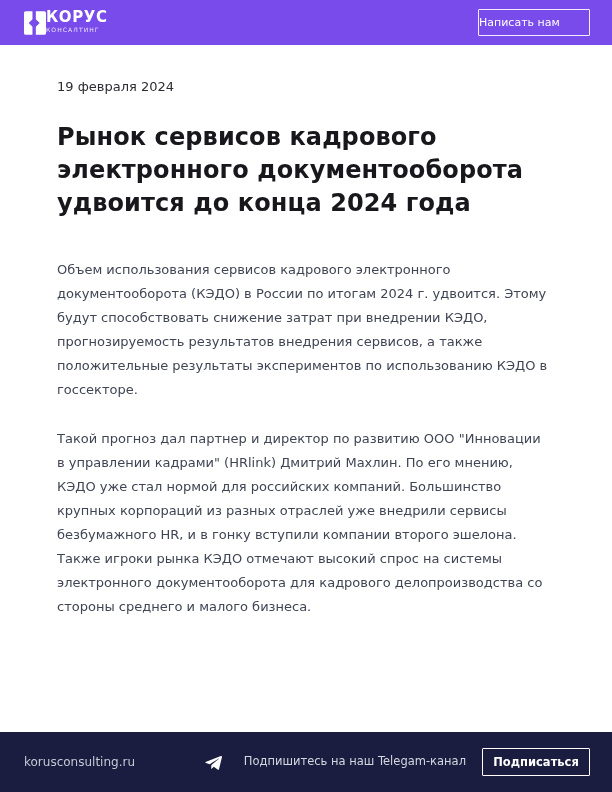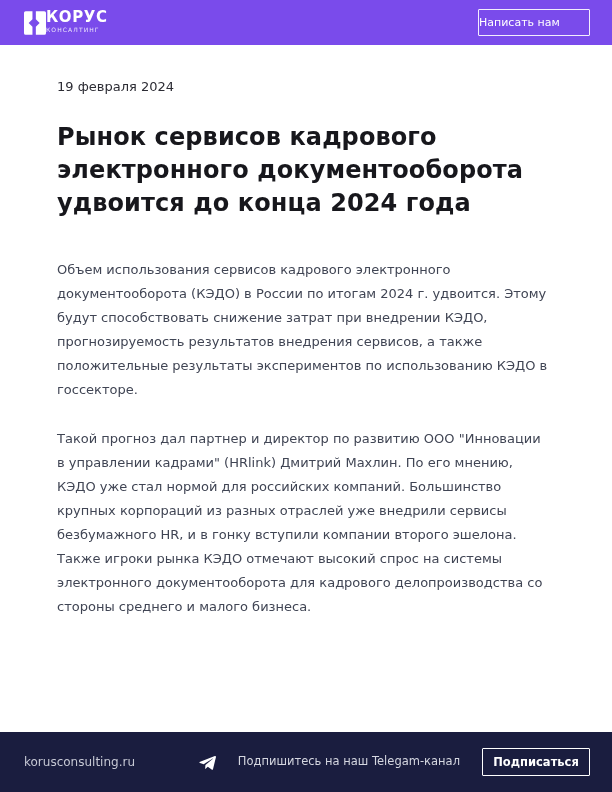--- a/index.html
+++ b/index.html
@@ -98,21 +98,21 @@
     margin-left: auto;
     display: flex;
     align-items: flex-start;
     gap: 22px;
   }
   .tg-label {
     color: #d5d7e0;
     font-size: 11.5px;
   }
   .btn-subscribe {
-    margin-left: 22px;
+    margin-left: 16px;
     background: transparent;
     border: 1.5px solid #ffffff;
     color: #ffffff;
     font-family: "DejaVu Sans", sans-serif;
     font-size: 11.5px;
     font-weight: 700;
     padding: 6px 0;
     width: 108px;
     text-align: center;
     cursor: pointer;

